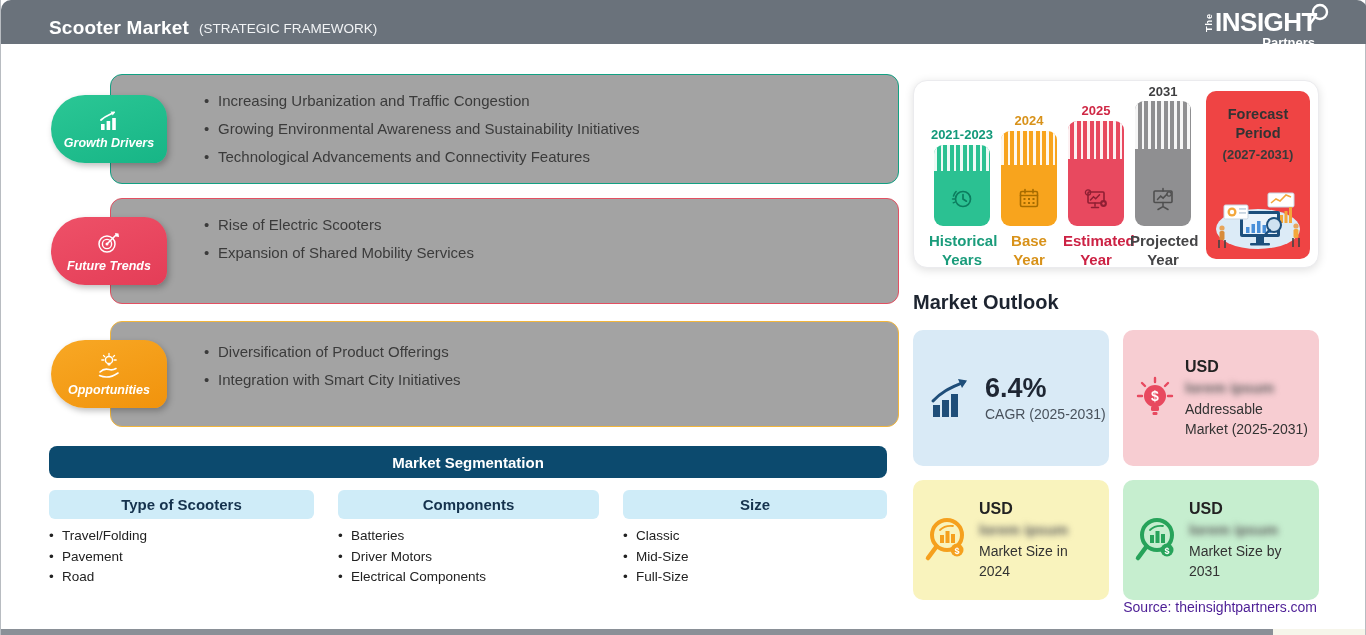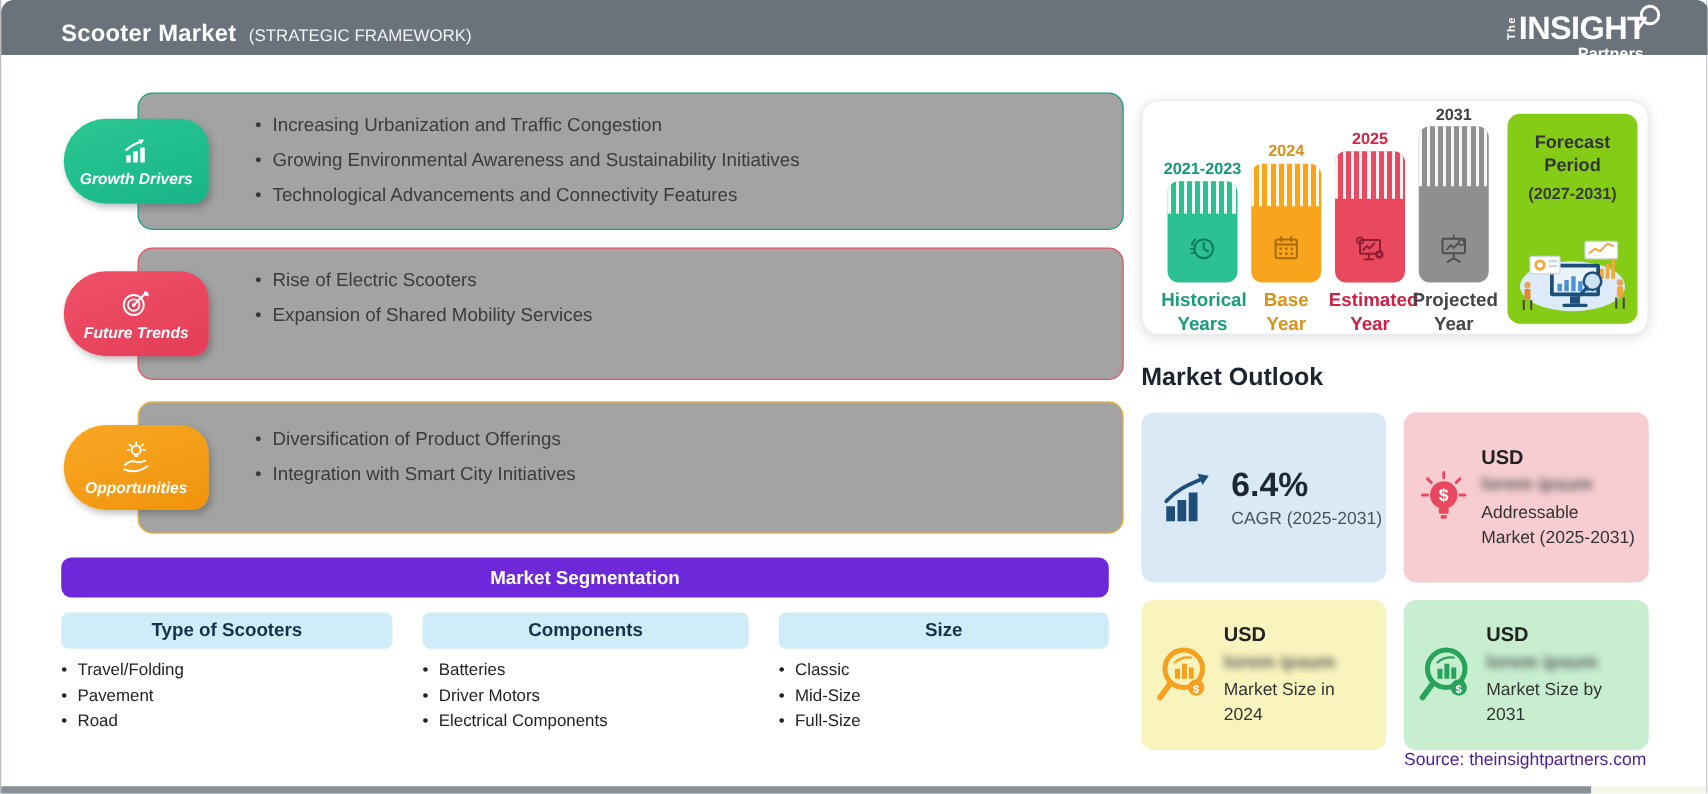--- a/index.html
+++ b/index.html
@@ -33,21 +33,21 @@
 
   .pill { position:absolute; left:50px; width:116px; height:68px; border-radius:36px 24px 14px 36px;
           display:flex; flex-direction:column; align-items:center; justify-content:center; gap:3px;
           color:#fff; z-index:3; box-shadow:2px 3px 6px rgba(0,0,0,.25);font-style:italic; }
   .pill-label { font-size:12.5px; font-weight:700; }
   .pill-drivers { top:95px;  background:linear-gradient(160deg,#2bc795,#17b586); }
   .pill-trends  { top:217px; background:linear-gradient(160deg,#ee5168,#e43d57); }
   .pill-opps    { top:340px; background:linear-gradient(160deg,#f8a825,#f1930c); }
 
   
-  .seg-bar { position:absolute; left:48px; top:446px; width:838px; height:32px; background:#6d28d9; border-radius:8px;
+  .seg-bar { position:absolute; left:48px; top:446px; width:838px; height:32px; background:#0c4a6e; border-radius:8px;
              display:flex; align-items:center; justify-content:center; color:#fff; font-size:15px; font-weight:700; }
   .seg-col-header { position:absolute; top:490px; height:29px; background:#cfecf8; border-radius:6px;
                     display:flex; align-items:center; justify-content:center; font-size:15px; font-weight:700; color:#15324d; }
   .seg-h-a { left:48px;  width:265px; }
   .seg-h-b { left:337px; width:261px; }
   .seg-h-c { left:622px; width:264px; }
   .seg-list { position:absolute; top:526px; list-style:none; }
   .seg-list li { position:relative; padding-left:13px; font-size:13.5px; color:#222; line-height:20.5px; }
   .seg-list li::before { content:"•"; position:absolute; left:0; color:#222; }
   .seg-l-a { left:48px; } .seg-l-b { left:337px; } .seg-l-c { left:622px; }
@@ -66,21 +66,21 @@
   .tyear { position:absolute; width:72px; text-align:center; font-size:13px; font-weight:800; }
   .tyear-0 { left:6px;  top:46px; width:84px; color:#13997a; }
   .tyear-1 { left:79px; top:32px; color:#d8921a; }
   .tyear-2 { left:146px;top:22px; color:#cf2845; }
   .tyear-3 { left:213px;top:3px;  color:#3f3f41; }
   .tlabel { position:absolute; top:151px; width:66px; text-align:center; font-size:15px; font-weight:700; line-height:1.25; }
   .tlabel-0 { left:15px;  color:#1a9c7b; }
   .tlabel-1 { left:82px;  color:#d8921a; }
   .tlabel-2 { left:149px; color:#cc2244; }
   .tlabel-3 { left:216px; color:#454547; }
-  .forecast-panel { position:absolute; left:292px; top:10px; width:104px; height:168px; background:#84cc16; border-radius:10px;
+  .forecast-panel { position:absolute; left:292px; top:10px; width:104px; height:168px; background:#ef4444; border-radius:10px;
                     display:flex; flex-direction:column; align-items:center; padding-top:14px; }
   .forecast-title { font-size:14.5px; font-weight:700; color:#333; text-align:center; width:70px; line-height:1.3; }
   .forecast-range { font-size:13px; font-weight:700; color:#3a3a3a; margin-top:4px; }
   .forecast-art { position:absolute; bottom:8px; left:6px; }
 
   
   .outlook-title { position:absolute; left:912px; top:291px; font-size:20px; font-weight:700; color:#1d2430; }
   .ocard { position:absolute; border-radius:10px; }
   .ocard-blue  { left:912px;  top:330px; width:196px; height:136px; background:#d9eaf6; display:flex; align-items:center; padding-left:16px; gap:10px; }
   .ocard-pink  { left:1122px; top:330px; width:196px; height:136px; background:#f7cdd2; }

